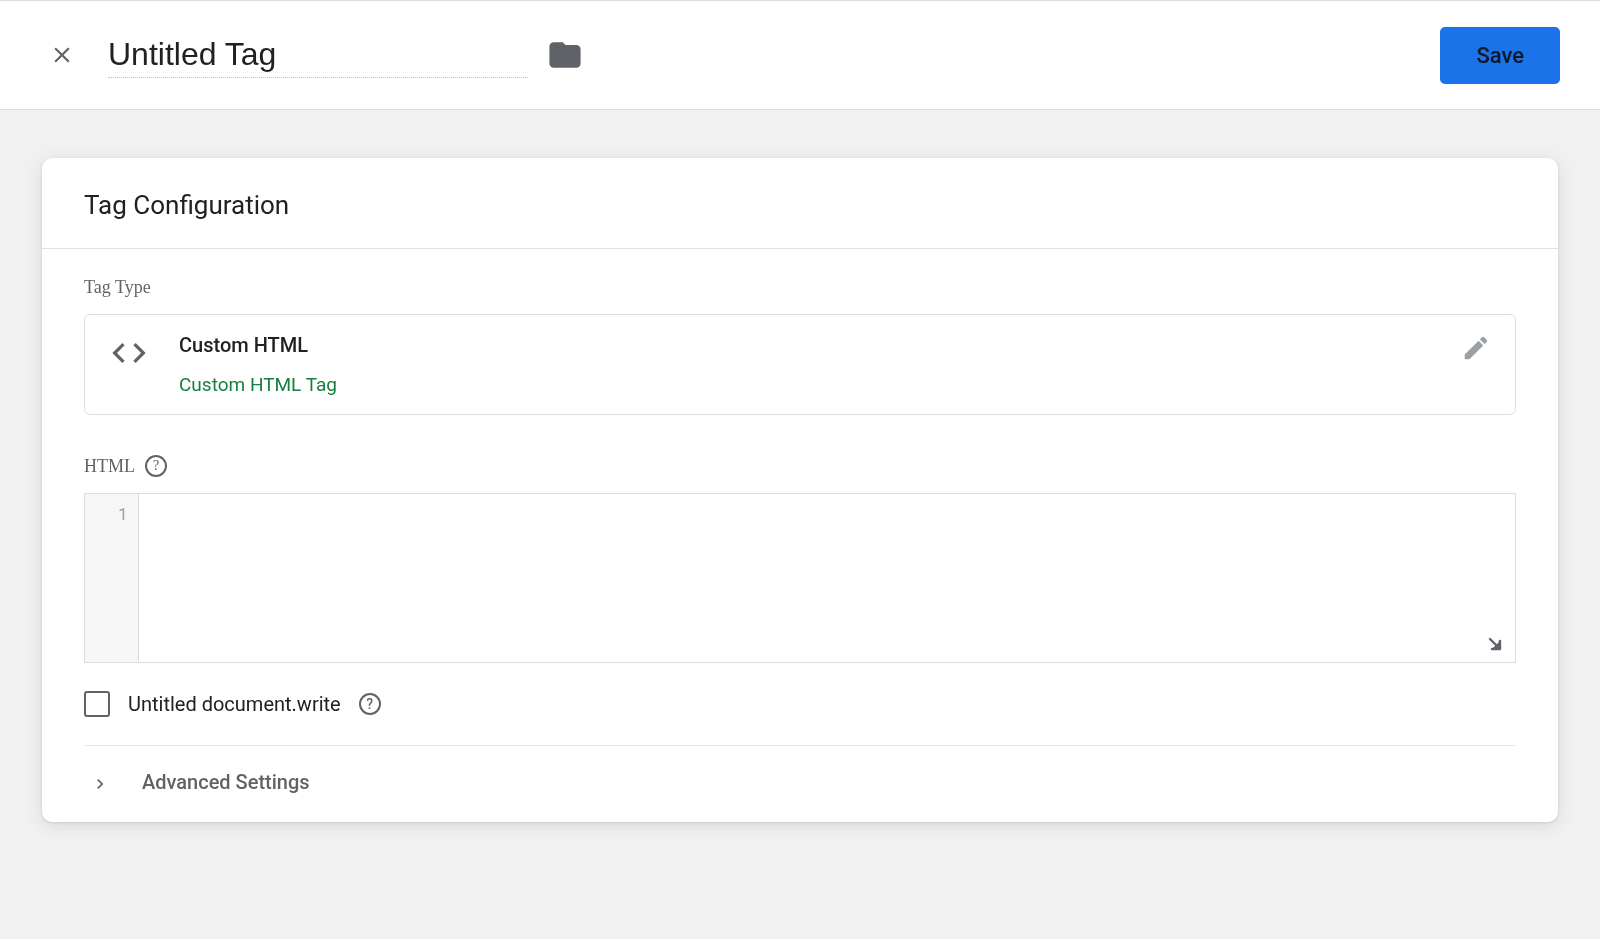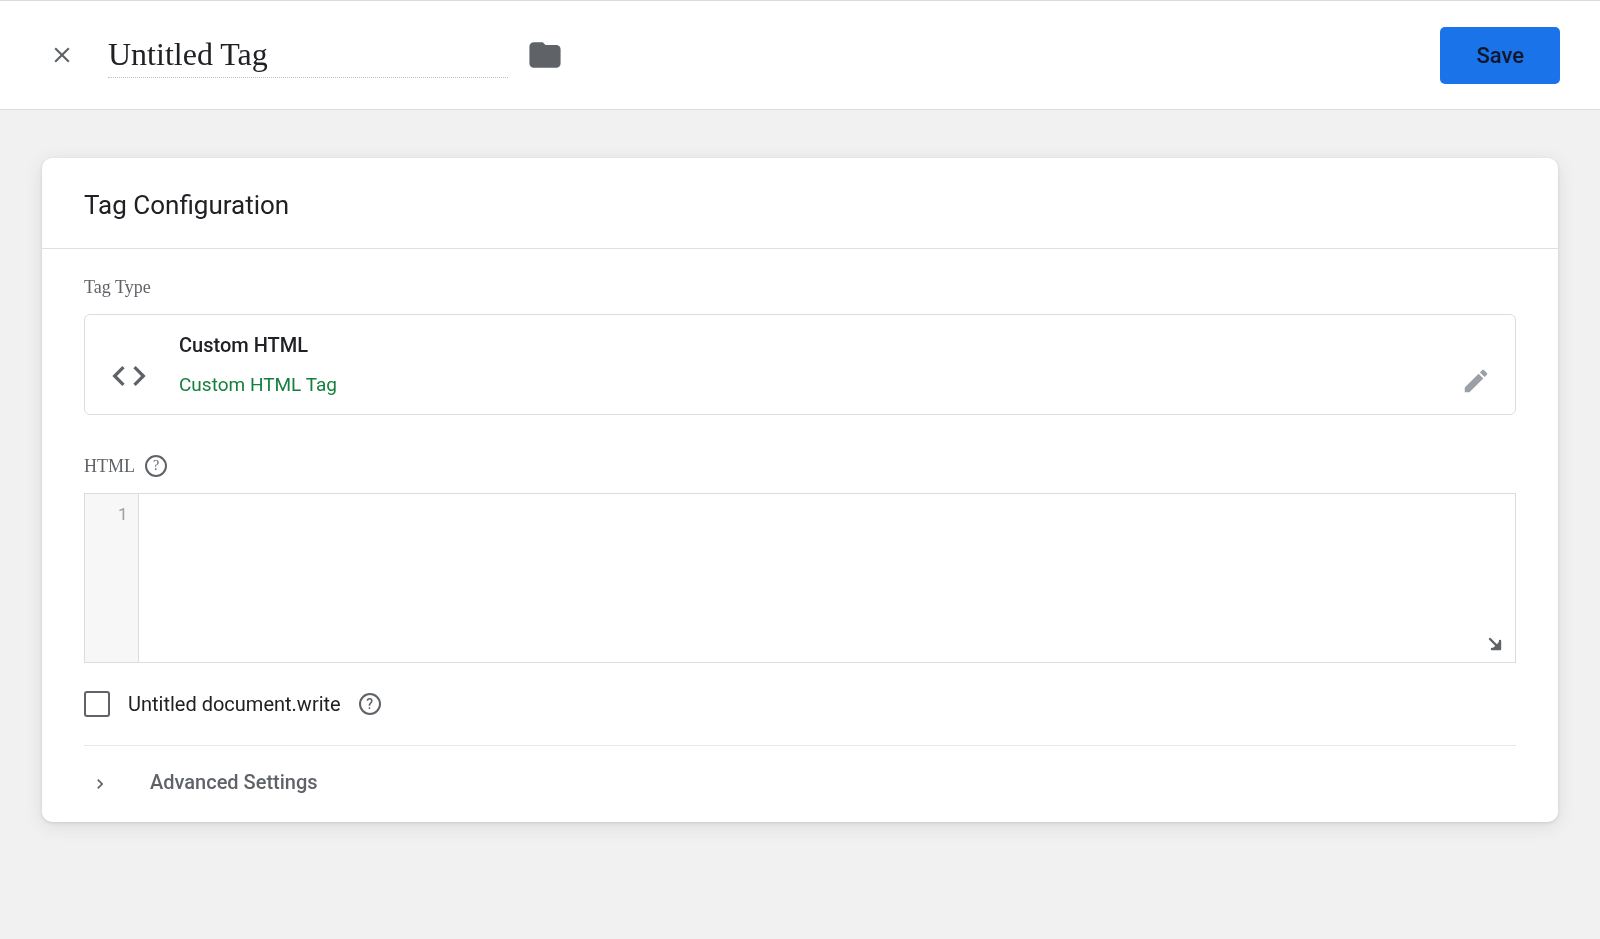--- a/index.html
+++ b/index.html
@@ -28,21 +28,21 @@
   }
   .title-input {
     font-size: 32px;
     color: #202124;
     border: none;
     outline: none;
     border-bottom: 1px dotted #c0c0c0;
     padding: 4px 0;
     background: transparent;
     min-width: 200px;
-    font-family: Liberation Serif, serif;
+    font-family: Liberation Sans, sans-serif;
   }
   .folder-icon {
     margin-left: 20px;
     color: #5f6368;
     cursor:pointer;
     display:flex; align-items:center;
   }
   .spacer { flex: 1; }
   .save-btn {
     background:#1a73e8;
@@ -85,21 +85,21 @@
     display:flex;
     align-items:center;
     gap:10px;
     font-family:Liberation Serif, serif;
   }
   .tagtype-box {
     border:1px solid #dadce0;
     border-radius:6px;
     padding: 18px 24px;
     display:flex;
-    align-items:flex-end;
+    align-items:flex-start;
     cursor:pointer;
     margin-bottom: 40px;
   }
   .tagtype-icon {
     color:#5f6368;
     margin-right: 30px;
     display:flex;align-items:center;
   }
   .tagtype-text { flex:1; }
   .tagtype-title { font-size:20px; color:#202124; font-weight:500; }
@@ -157,21 +157,21 @@
   .checkbox {
     width:26px; height:26px;
     border:2.5px solid #5f6368;
     border-radius:3px;
     cursor:pointer;
   }
   .checkbox-label { font-size:20px; color:#202124; }
   .advanced-row {
     display:flex;
     align-items:flex-end;
-    gap:40px;
+    gap:32px;
     padding: 24px 0 28px 6px;
     cursor:pointer;
   }
   .chevron { color:#5f6368; }
   .advanced-label { font-size:20px; color:#5f6368; font-weight:500;}
   svg { display:block; }
 </style>
 </head>
 <body>
 

